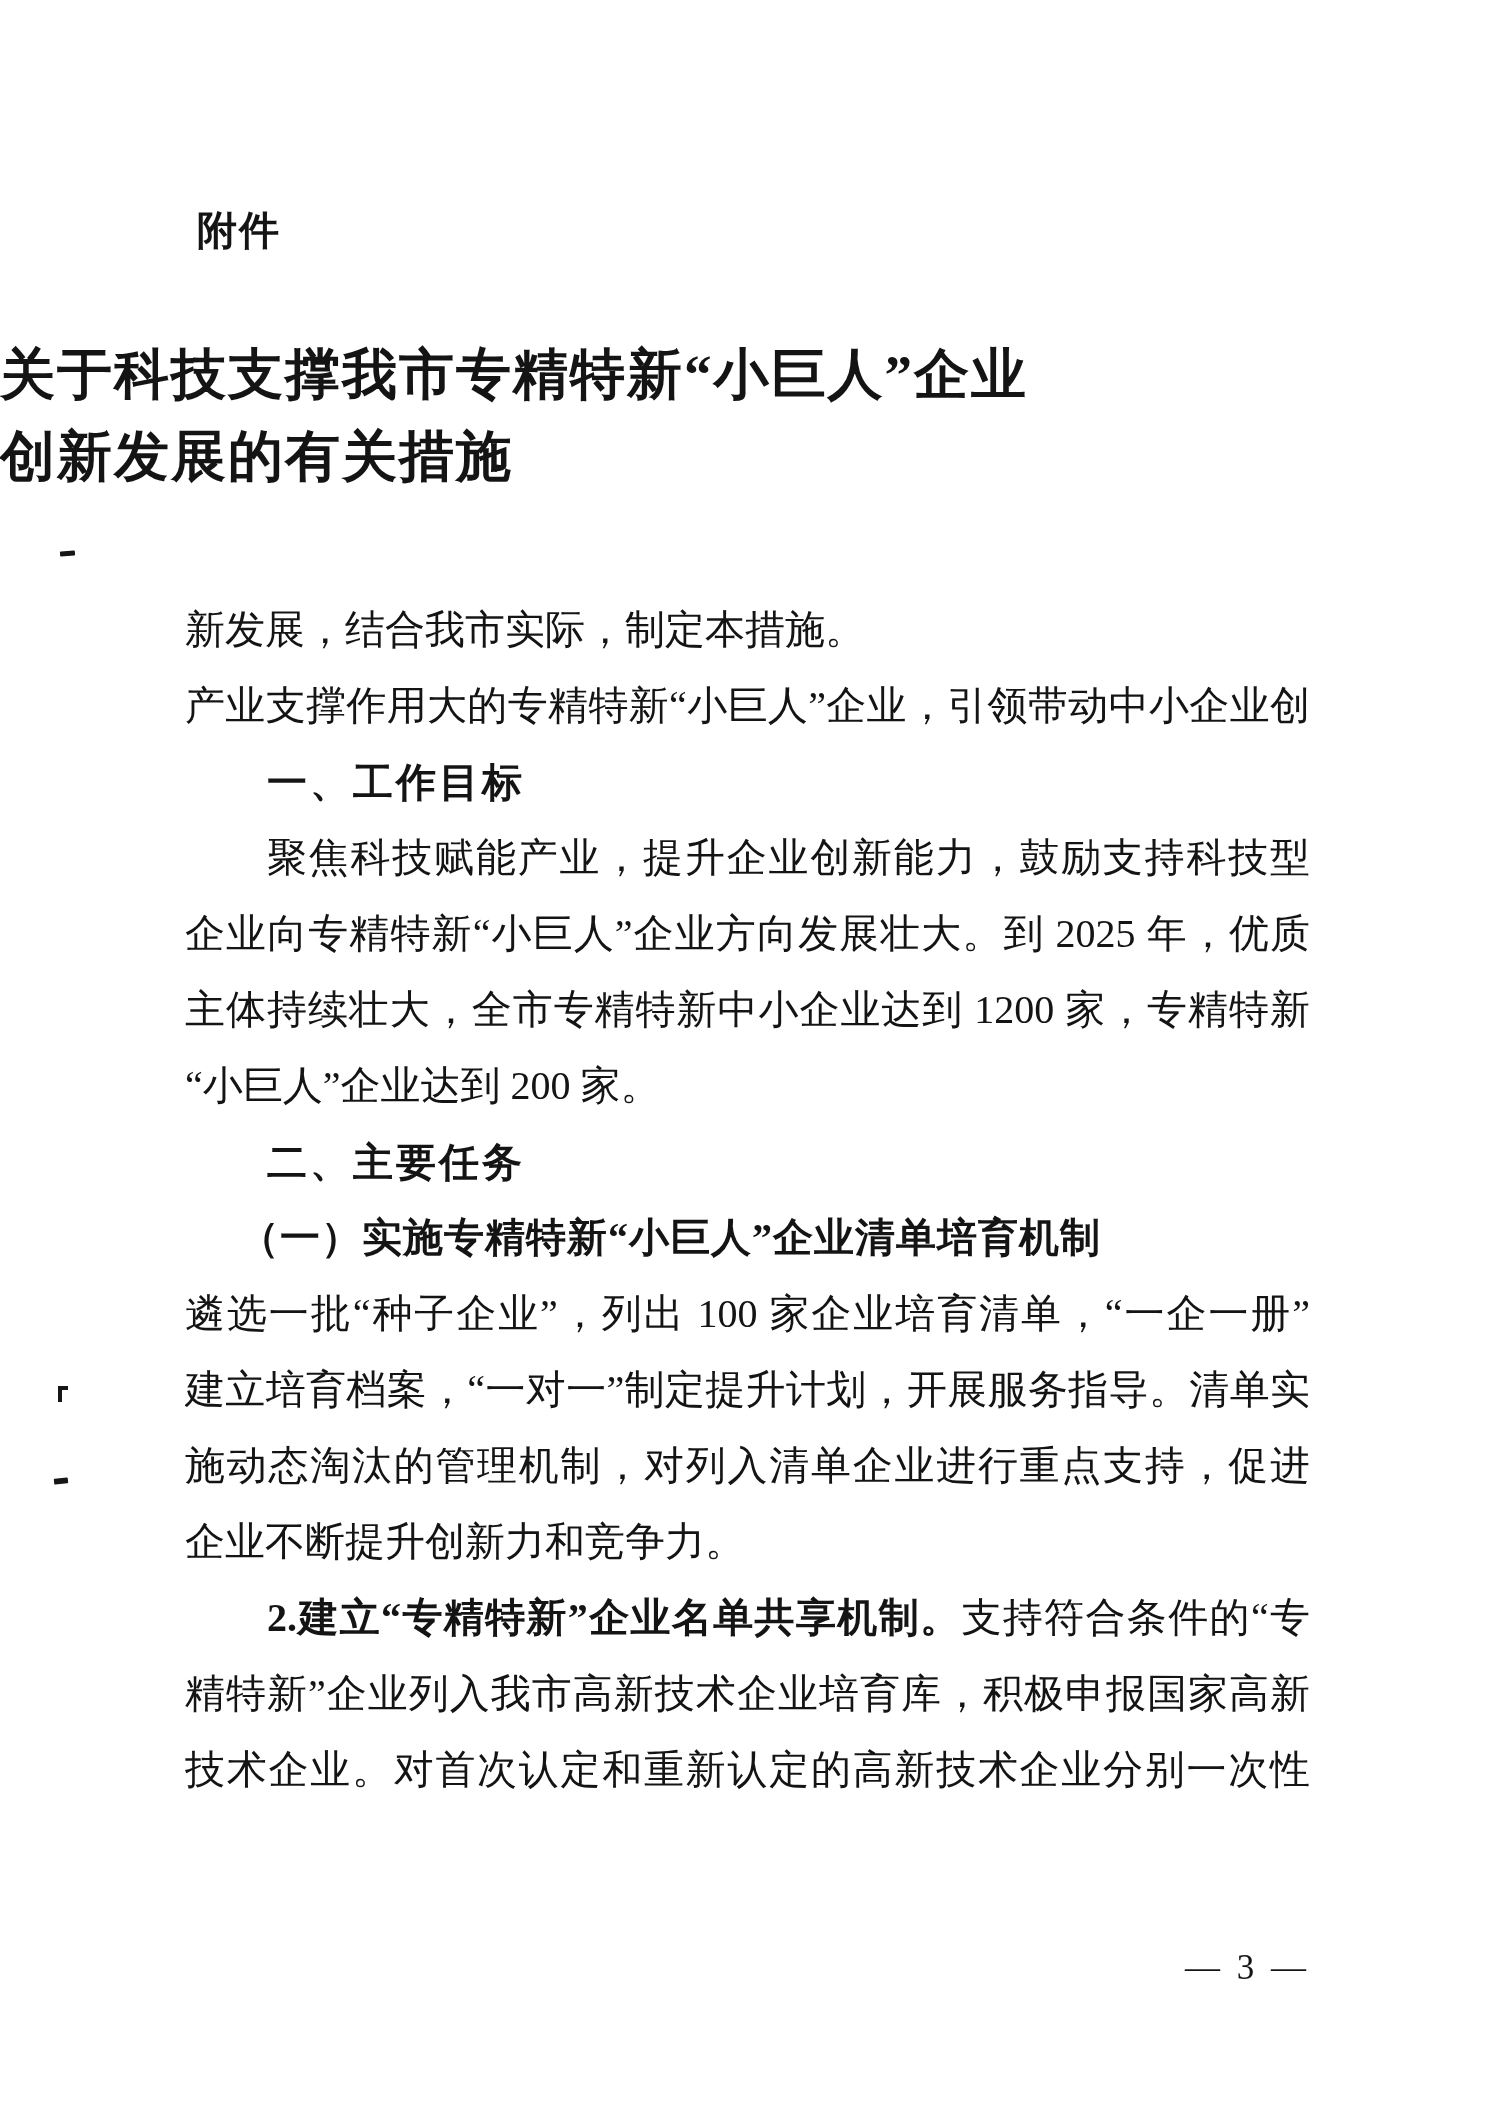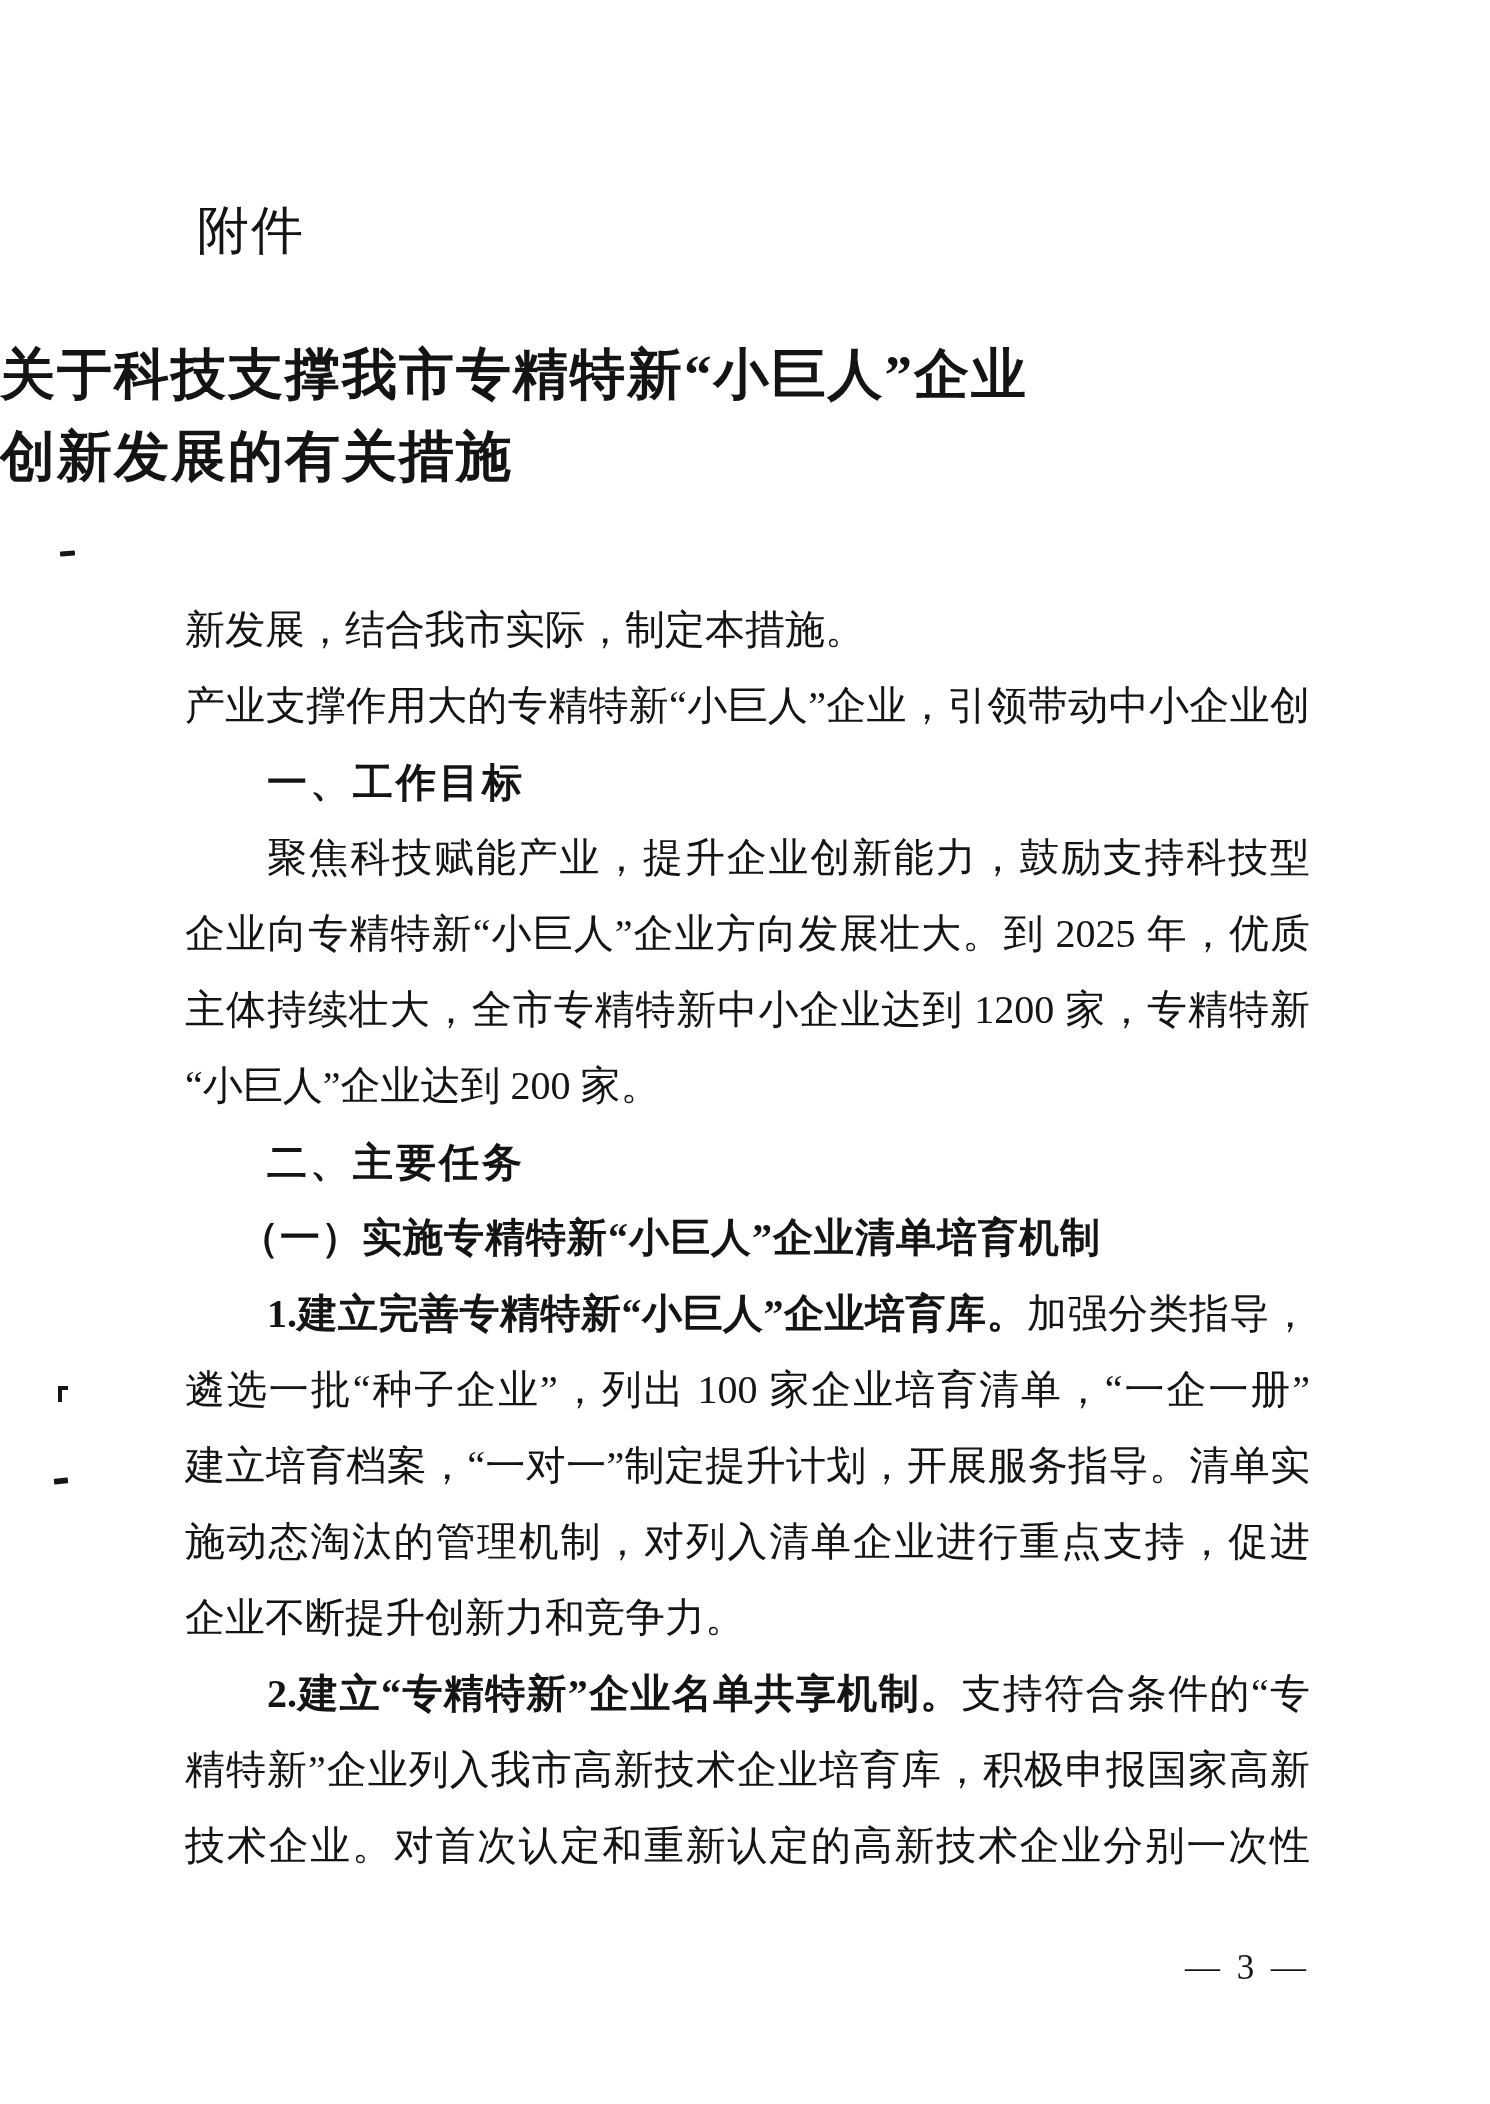--- a/index.html
+++ b/index.html
@@ -10,23 +10,24 @@
     margin: 0 auto;
     background: #ffffff;
     color: #141414;
     font-family: "Liberation Serif", "DejaVu Serif", serif;
     overflow: hidden;
   }
   .attachment {
     position: absolute;
     left: 197px;
     top: 208px;
-    font-size: 52px;
+    font-size: 40px;
     line-height: 46px;
     letter-spacing: 2px;
+    font-weight: bold;
   }
   .title {
     position: absolute;
     left: 0;
     top: 334px;
     width: 1490px;
     margin: 0;
     text-align: left;
     font-size: 55px;
     line-height: 82px;
@@ -98,21 +99,20 @@
 
     <p class="line full indent">聚焦科技赋能产业，提升企业创新能力，鼓励支持科技型</p>
     <p class="line full">企业向专精特新“小巨人”企业方向发展壮大。到 2025 年，优质</p>
     <p class="line full">主体持续壮大，全市专精特新中小企业达到 1200 家，专精特新</p>
     <p class="line">“小巨人”企业达到 200 家。</p>
 
     <p class="line heading">二、主要任务</p>
 
     <p class="line subheading">（一）实施专精特新“小巨人”企业清单培育机制</p>
 
-    <p class="line full indent"><span class="lead">1.建立完善专精特新“小巨人”企业培育库。</span><span>加强分类指导，</span></p>
     <p class="line full">遴选一批“种子企业”，列出 100 家企业培育清单，“一企一册”</p>
     <p class="line full">建立培育档案，“一对一”制定提升计划，开展服务指导。清单实</p>
     <p class="line full">施动态淘汰的管理机制，对列入清单企业进行重点支持，促进</p>
     <p class="line">企业不断提升创新力和竞争力。</p>
 
     <p class="line full indent"><span class="lead">2.建立“专精特新”企业名单共享机制。</span><span>支持符合条件的“专</span></p>
     <p class="line full">精特新”企业列入我市高新技术企业培育库，积极申报国家高新</p>
     <p class="line full">技术企业。对首次认定和重新认定的高新技术企业分别一次性</p>
 
   </div>

